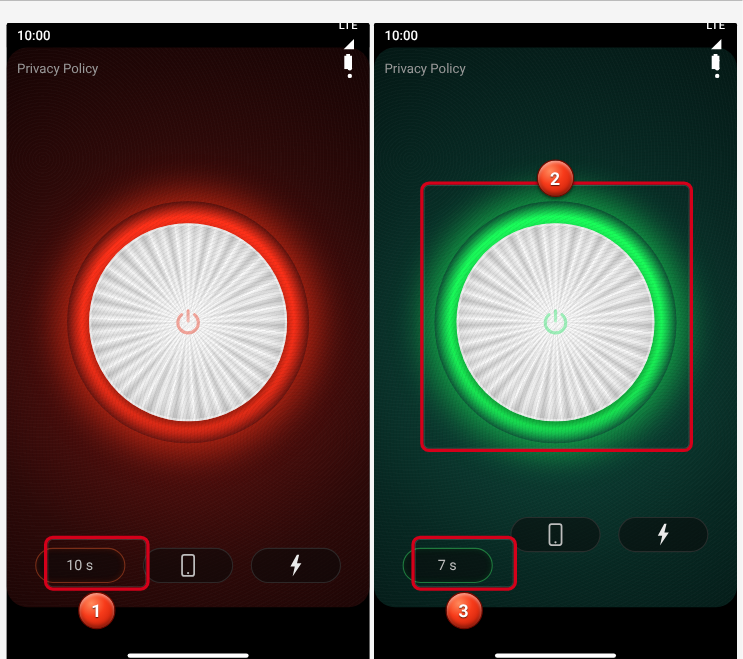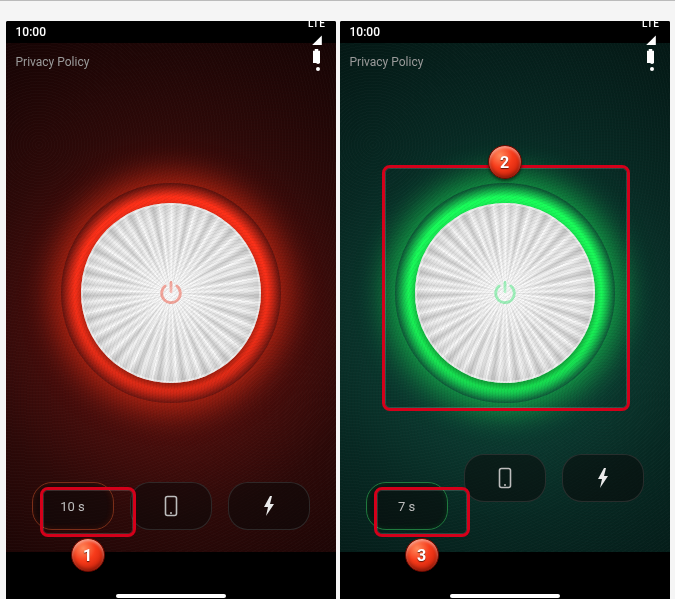--- a/index.html
+++ b/index.html
@@ -38,20 +38,21 @@
     background: #000;
     position: relative;
     z-index: 5;
   }
   .status-right { display: flex; align-items: center; gap: 4px; flex-direction: column; }
   .status-right svg { display: block; }
   .app-area {
     position: absolute;
     top: 22px; left: 0; right: 0; bottom: 54px;
     overflow: hidden;
+    border-radius: 19px;
   }
   .bg-red {
     background: radial-gradient(circle at 50% 55%, #6d1512 0%, #4a0e0c 35%, #2d0908 60%, #160404 100%);
   }
   .bg-green {
     background: radial-gradient(circle at 50% 55%, #0e4a3c 0%, #0b3a30 35%, #072923 60%, #041815 100%);
   }
   
   .app-area::after {
     content: "";
@@ -127,21 +128,21 @@
   .controls {
     position: absolute;
     bottom: 22px;
     left: 0; right: 0;
     display: flex;
     justify-content: center;
     gap: 16px;
     z-index: 3;
   }
   .pill {
-    width: 82px; height: 48px;
+    width: 82px; height: 32px;
     border-radius: 20px;
     background: rgba(10,10,10,0.55);
     border: 1px solid rgba(60,60,60,0.6);
     color: #bdbdbd;
     font-size: 13px;
     display: flex;
     align-items: center;
     justify-content: center;
   }
   .pill.active-red { border: 1.5px solid #7a2e18; box-shadow: 0 0 6px rgba(255,60,20,0.15) inset; }

